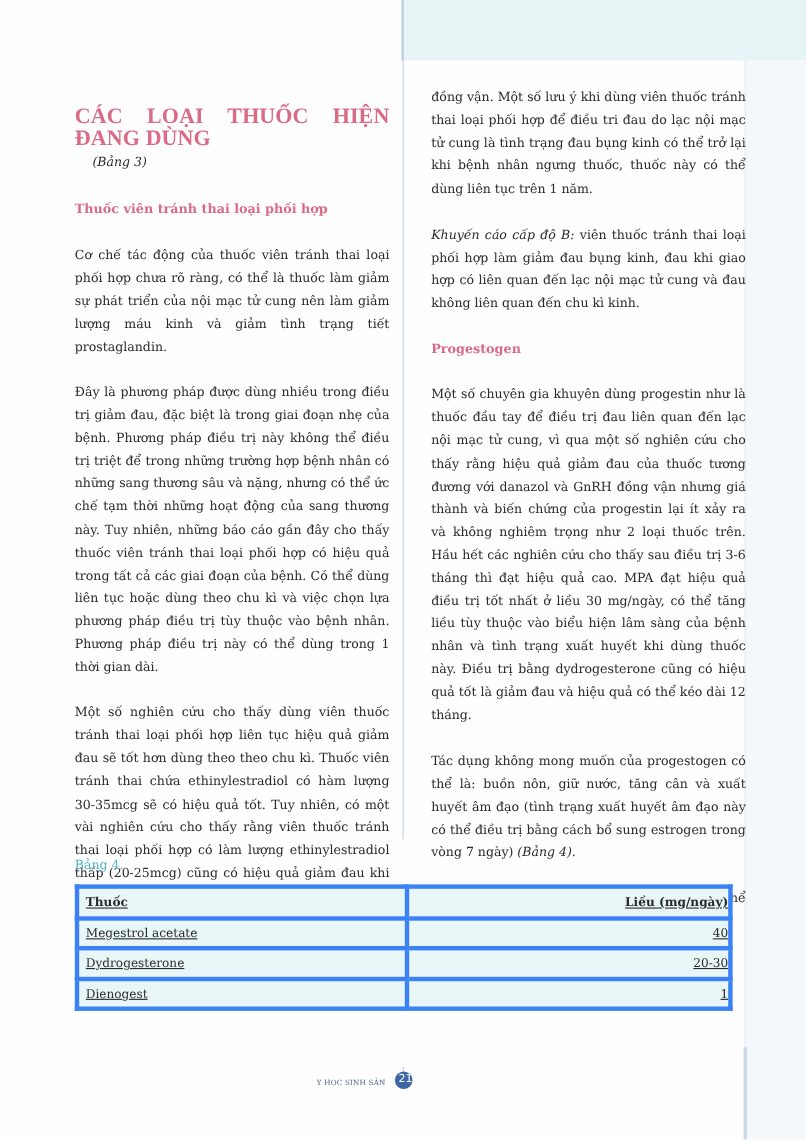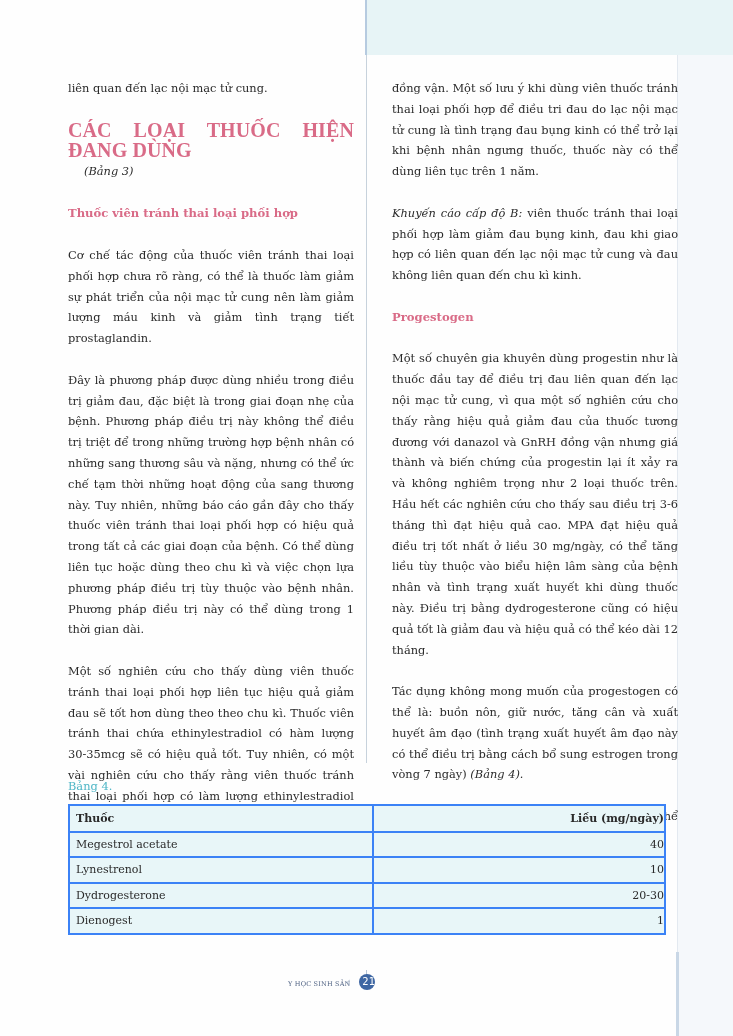--- a/index.html
+++ b/index.html
@@ -55,22 +55,23 @@
   .table-caption {
     position: absolute; left: 68px; top: 779px;
     color: #4fb6c6; font-size: 11.4px;
   }
   table.doses {
     position: absolute; left: 68px; top: 804px; width: 598px;
     border-collapse: collapse; background: #e8f6f8;
     font-size: 11px;
   }
   table.doses td, table.doses th {
-    border: 2px solid #3b82f6; height: 23.5px; padding: 0 0 0 6px;
+    border: 4px solid #3b82f6; height: 23.5px; padding: 0 0 0 6px;
     font-weight: normal;
+    text-decoration: underline;
   }
   table.doses th { font-weight: bold; text-align: left; height: 24.5px; }
   table.doses .c2 { width: 290px; text-align: right; padding: 0; }
   .footer {
     position: absolute; left: 0; top: 970px; width: 619px; height: 30px;
   }
   .footer-line {
     position: absolute; left: 366px; top: 0; width: 1px; height: 10px;
     background: #b8c6d6;
   }
@@ -93,21 +94,20 @@
 <body>
 
 <div class="top-band"></div>
 <div class="top-band-edge"></div>
 <div class="right-band-top"></div>
 <div class="right-band"></div>
 <div class="right-scroll"></div>
 <div class="col-divider"></div>
 
 <div class="column col-left">
-  <p>liên quan đến lạc nội mạc tử cung.</p>
   <div class="section-title">CÁC LOẠI THUỐC HIỆN ĐANG DÙNG</div>
   <div class="caption">(Bảng 3)</div>
   <div class="subhead">Thuốc viên tránh thai loại phối hợp</div>
   <p>Cơ chế tác động của thuốc viên tránh thai loại phối hợp chưa rõ ràng, có thể là thuốc làm giảm sự phát triển của nội mạc tử cung nên làm giảm lượng máu kinh và giảm tình trạng tiết prostaglandin.</p>
   <p>Đây là phương pháp được dùng nhiều trong điều trị giảm đau, đặc biệt là trong giai đoạn nhẹ của bệnh. Phương pháp điều trị này không thể điều trị triệt để trong những trường hợp bệnh nhân có những sang thương sâu và nặng, nhưng có thể ức chế tạm thời những hoạt động của sang thương này. Tuy nhiên, những báo cáo gần đây cho thấy thuốc viên tránh thai loại phối hợp có hiệu quả trong tất cả các giai đoạn của bệnh. Có thể dùng liên tục hoặc dùng theo chu kì và việc chọn lựa phương pháp điều trị tùy thuộc vào bệnh nhân. Phương pháp điều trị này có thể dùng trong 1 thời gian dài.</p>
   <p style="margin-bottom:0">Một số nghiên cứu cho thấy dùng viên thuốc tránh thai loại phối hợp liên tục hiệu quả giảm đau sẽ tốt hơn dùng theo theo chu kì. Thuốc viên tránh thai chứa ethinylestradiol có hàm lượng 30-35mcg sẽ có hiệu quả tốt. Tuy nhiên, có một vài nghiên cứu cho thấy rằng viên thuốc tránh thai loại phối hợp có làm lượng ethinylestradiol thấp (20-25mcg) cũng có hiệu quả giảm đau khi giao hợp và đau ngoài chu kì kinh, tương đương với dùng GnRH</p>
 </div>
 
 <div class="column col-right">
   <p>đồng vận. Một số lưu ý khi dùng viên thuốc tránh thai loại phối hợp để điều tri đau do lạc nội mạc tử cung là tình trạng đau bụng kinh có thể trở lại khi bệnh nhân ngưng thuốc, thuốc này có thể dùng liên tục trên 1 năm.</p>
@@ -125,24 +125,20 @@
       <th>Thuốc</th>
       <th class="c2">Liều (mg/ngày)</th>
     </tr>
   </thead>
   <tbody>
     <tr>
       <td>Megestrol acetate</td>
       <td class="c2">40</td>
     </tr>
     <tr>
-      <td>Lynestrenol</td>
-      <td class="c2">10</td>
-    </tr>
-    <tr>
       <td>Dydrogesterone</td>
       <td class="c2">20-30</td>
     </tr>
     <tr>
       <td>Dienogest</td>
       <td class="c2">1</td>
     </tr>
   </tbody>
 </table>
 

